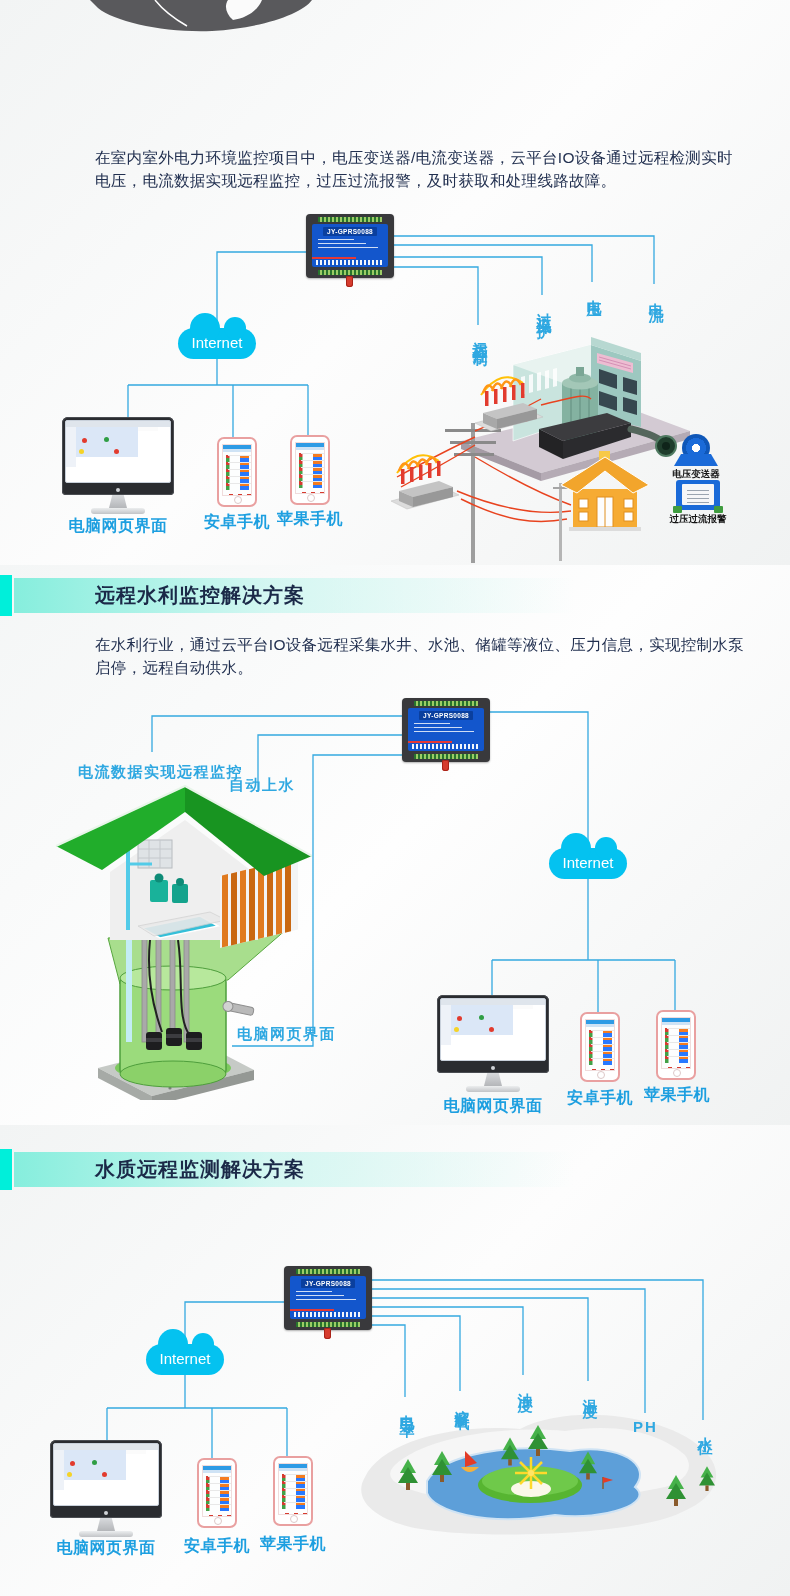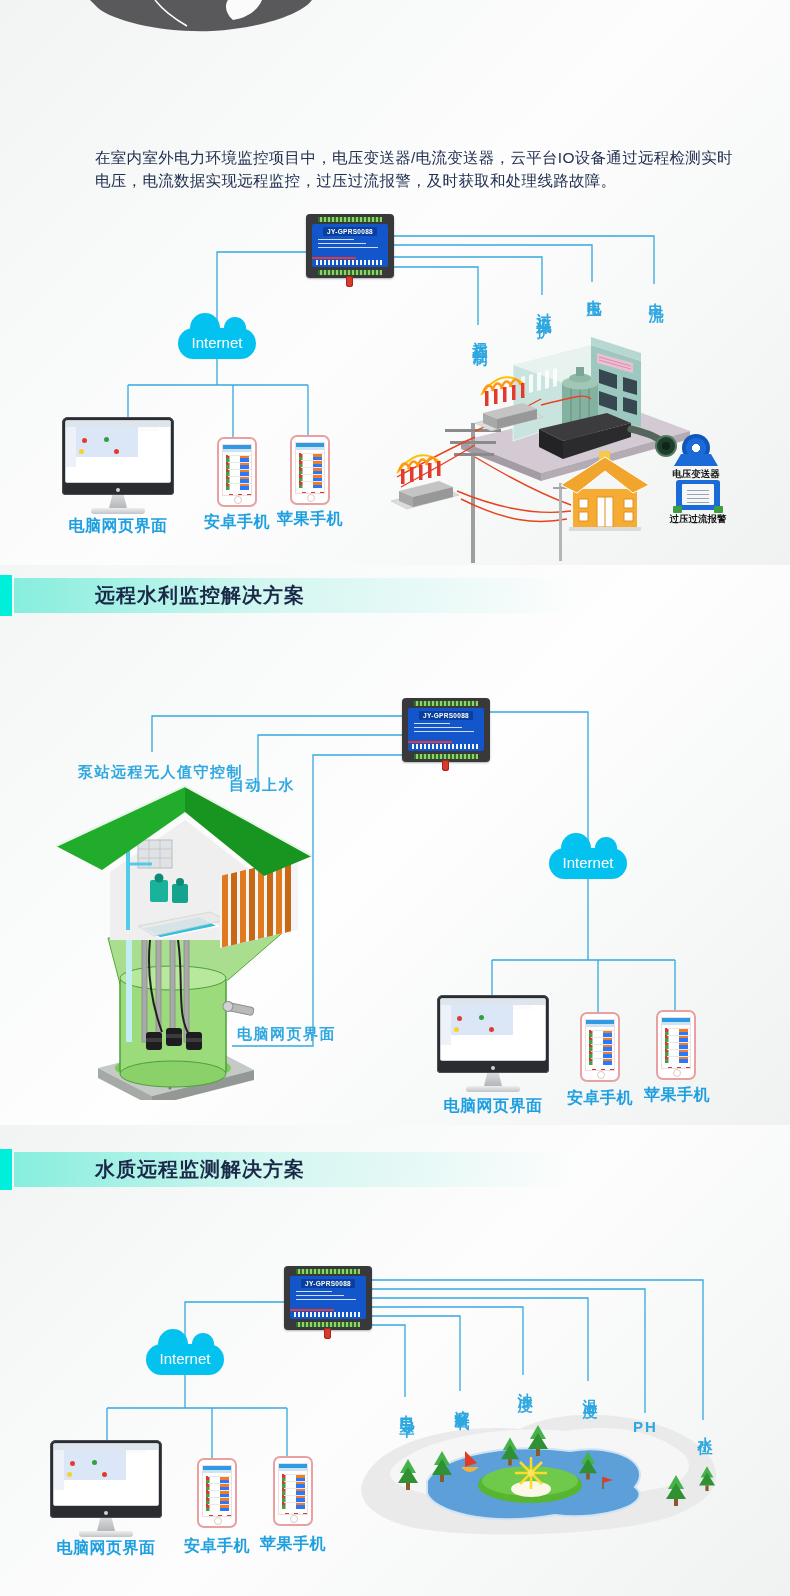--- a/index.html
+++ b/index.html
@@ -420,21 +420,22 @@
   <div class="ct" style="left:676px;top:480px;">
     <div class="face"></div>
   </div>
   <div class="tlabel" style="left:666px;top:513px;width:64px;">过压过流报警</div>
 
   <div class="sec-head" style="top:575px;">
     <div class="accent-block"></div>
     <div class="accent-bar"></div>
     <div class="sec-title">远程水利监控解决方案</div>
   </div>
-  <div class="hlabel" style="left:78px;top:763px;">泵站远程无人值守控制</div>
+  <div class="sec-par" style="top:633px;">在水利行业，通过云平台IO设备远程采集水井、水池、储罐等液位、压力信息，实现控制水泵启停，远程自动供水。</div>
+  <div class="hlabel" style="left:78px;top:763px;">电流数据实现远程监控</div>
   <div class="hlabel" style="left:229px;top:776px;">自动上水</div>
   <div class="hlabel" style="left:237px;top:1025px;">电脑网页界面</div>
 
   <div class="sec-head" style="top:1149px;">
     <div class="accent-block"></div>
     <div class="accent-bar"></div>
     <div class="sec-title">水质远程监测解决方案</div>
   </div>
   <div class="vlabel" style="left:397px;top:1403px;">电导率</div>
   <div class="vlabel" style="left:452px;top:1397px;">溶解氧</div>

